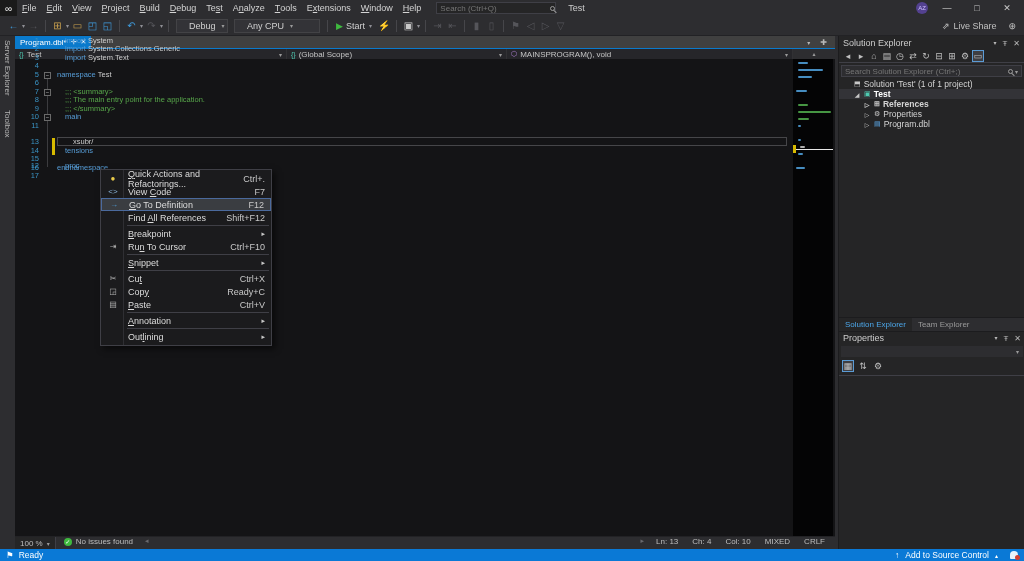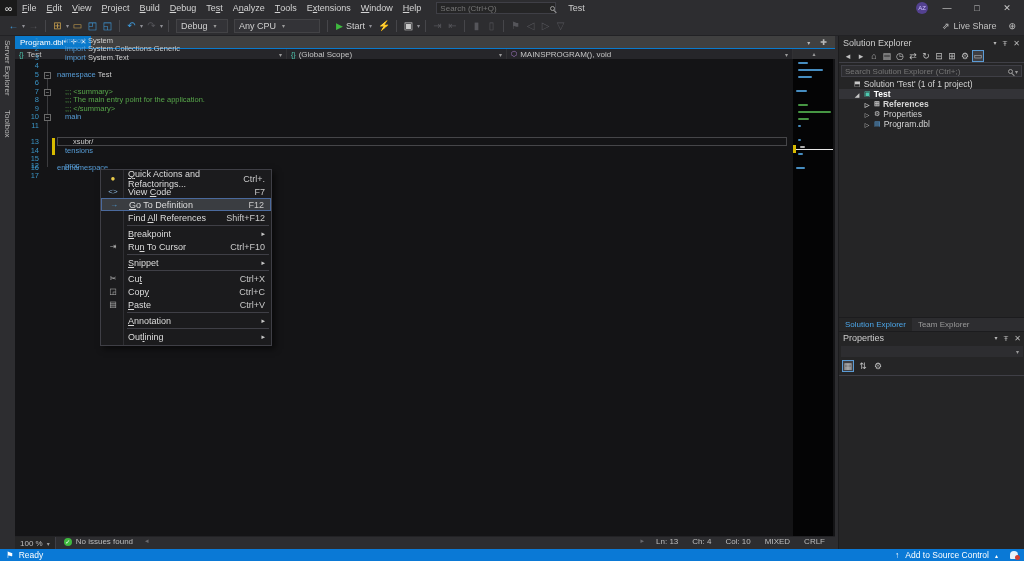--- a/index.html
+++ b/index.html
@@ -21,21 +21,21 @@
   #tb-right{margin-left:auto;display:flex;align-items:center;gap:8px;padding-right:6px;}
   #avatar{width:12px;height:12px;border-radius:50%;background:#53418f;color:#cdbfff;font-size:6px;display:flex;align-items:center;justify-content:center;}
   .winbtn{width:22px;text-align:center;color:#c8c8c8;font-size:9px;}
 
   
   #toolbar{left:0;top:16px;width:1024px;height:20px;background:#2d2d30;display:flex;align-items:center;padding-left:6px;border-bottom:1px solid #222225;}
   .ticon{min-width:13px;text-align:center;font-size:10px;color:#c8c8c8;margin:0 1px;}
   .ticon.dis{color:#55555a;}
   .tcaret{font-size:6px;color:#8f8f94;margin:0 1px;}
   .tsep{width:1px;height:12px;background:#46464a;margin:0 4px;}
-  .combo{display:flex;align-items:center;background:#333337;border:1px solid #434346;height:14px;padding:0 4px;margin:0 3px;color:#d0d0d0;}
+  .combo{display:flex;align-items:center;background:#333337;border:1px solid #434346;height:14px;padding:0 12px;margin:0 3px;color:#d0d0d0;}
   .combo .cc{font-size:6px;color:#9a9a9a;margin-left:6px;}
   #startbtn{display:flex;align-items:center;margin:0 4px;gap:3px;color:#d0d0d0;}
   #liveshare{margin-left:auto;display:flex;align-items:center;gap:4px;padding-right:8px;color:#c0c0c0;}
 
   
   #leftstrip{left:0;top:36px;width:15px;height:513px;background:#2d2d30;display:flex;flex-direction:column;gap:14px;padding-top:4px;align-items:center;}
   .vtab{writing-mode:vertical-rl;font-size:8px;color:#b5b5b5;}
 
   
   #editor{left:15px;top:36px;width:820px;height:513px;background:#141416;}
@@ -324,21 +324,21 @@
       </div>
       <div class="cmsep"></div>
       <div class="cmi">
         <span class="cico" style="color: rgb(176, 176, 176);">✂</span>
         <span>Cu<u>t</u></span>
         <span class="sc">Ctrl+X</span>
       </div>
       <div class="cmi">
         <span class="cico" style="color: rgb(176, 176, 176);">◲</span>
         <span>Cop<u>y</u></span>
-        <span class="sc">Ctrl+C</span>
+        <span class="sc">Ready+C</span>
       </div>
       <div class="cmi">
         <span class="cico" style="color: rgb(176, 176, 176);">▤</span>
         <span><u>P</u>aste</span>
         <span class="sc">Ctrl+V</span>
       </div>
       <div class="cmsep"></div>
       <div class="cmi">
         <span><u>A</u>nnotation</span>
         <span class="sub">▸</span>

